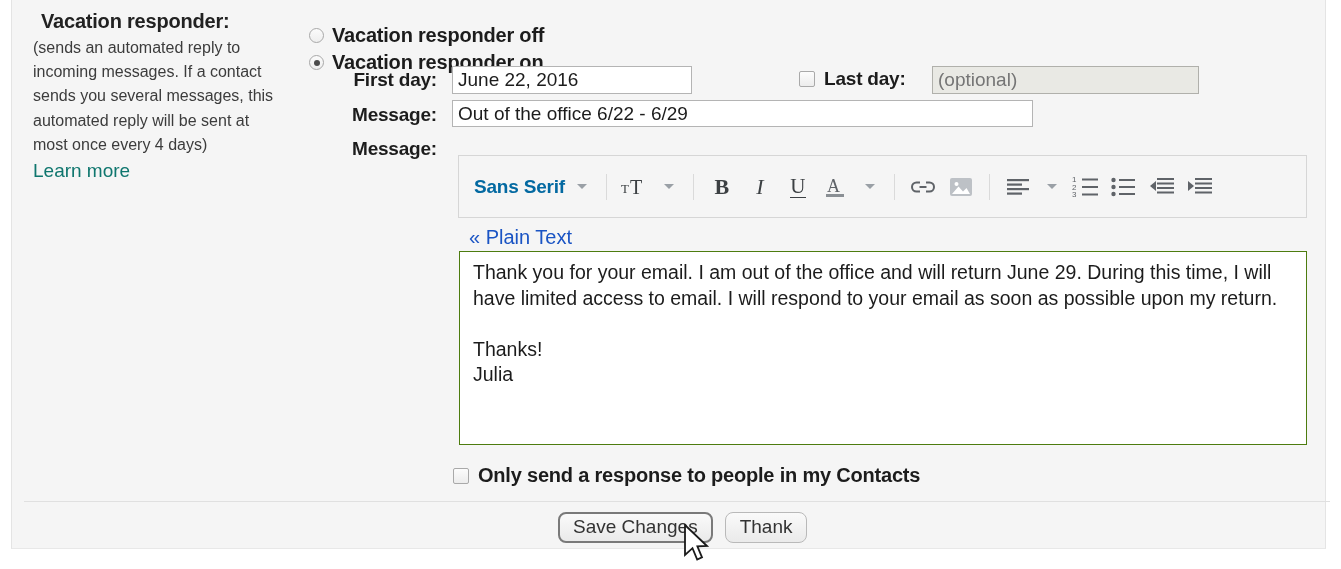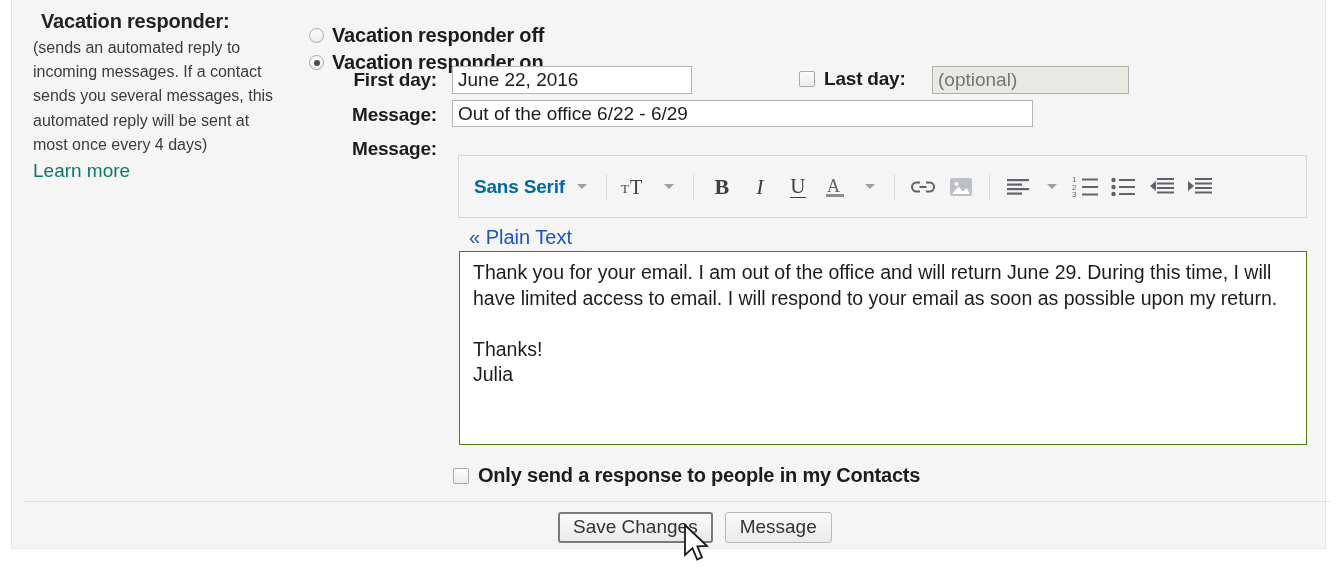--- a/index.html
+++ b/index.html
@@ -127,21 +127,21 @@
     font-family: "Liberation Sans", sans-serif;
     font-size: 19px;
     color: #1c1c1c;
     padding: 0 5px;
     outline: none;
   }
   #input-first-day {
     left: 440px; top: 66px; width: 240px; height: 28px;
   }
   #input-last-day {
-    left: 920px; top: 66px; width: 197px; height: 28px;
+    left: 920px; top: 66px; width: 267px; height: 28px;
     background: #e9e9e4;
     border: 1px solid #b0b0ab;
     color: #0369a1;
   }
   #input-subject {
     left: 440px; top: 100px; width: 581px; height: 27px;
   }
 
   .cb-row {
     position: absolute;
@@ -296,21 +296,21 @@
     display: flex;
     gap: 12px;
   }
   .btn {
     box-sizing: border-box;
     font-family: "Liberation Sans", sans-serif;
     font-size: 19px;
     color: #333333;
     background: linear-gradient(#fafafa, #eaeaea);
     border: 1px solid #b9b9b9;
-    border-radius: 3px;
+    border-radius: 8px;
     padding: 3px 14px 4px 14px;
     cursor: pointer;
     white-space: nowrap;
     line-height: 22px;
   }
   .btn.primary {
     border: 2px solid #7a7a7a;
     padding: 2px 13px 3px 13px;
   }
 
@@ -515,21 +515,21 @@
     </div>
 
     <div class="cb-row" id="contacts-row">
       <span class="checkbox"></span>
       <span class="cb-label-strong">Only send a response to people in my Contacts</span>
     </div>
 
     <div id="divider"></div>
     <div id="buttons-row">
       <button class="btn primary">Save Changes</button>
-      <button class="btn">Message</button>
+      <button class="btn">Thank</button>
     </div>
 
   </div>
 
   <div id="mouse-cursor">
     <svg width="30" height="42" viewBox="0 0 30 42">
       <path d="M2 1 L2 31 L9.5 24.2 L14.2 35.5 L19 33.4 L14.4 22.4 L24 22 Z" fill="#ffffff" stroke="#1a1a1a" stroke-width="1.8" stroke-linejoin="miter"></path>
     </svg>
   </div>
 </div>

